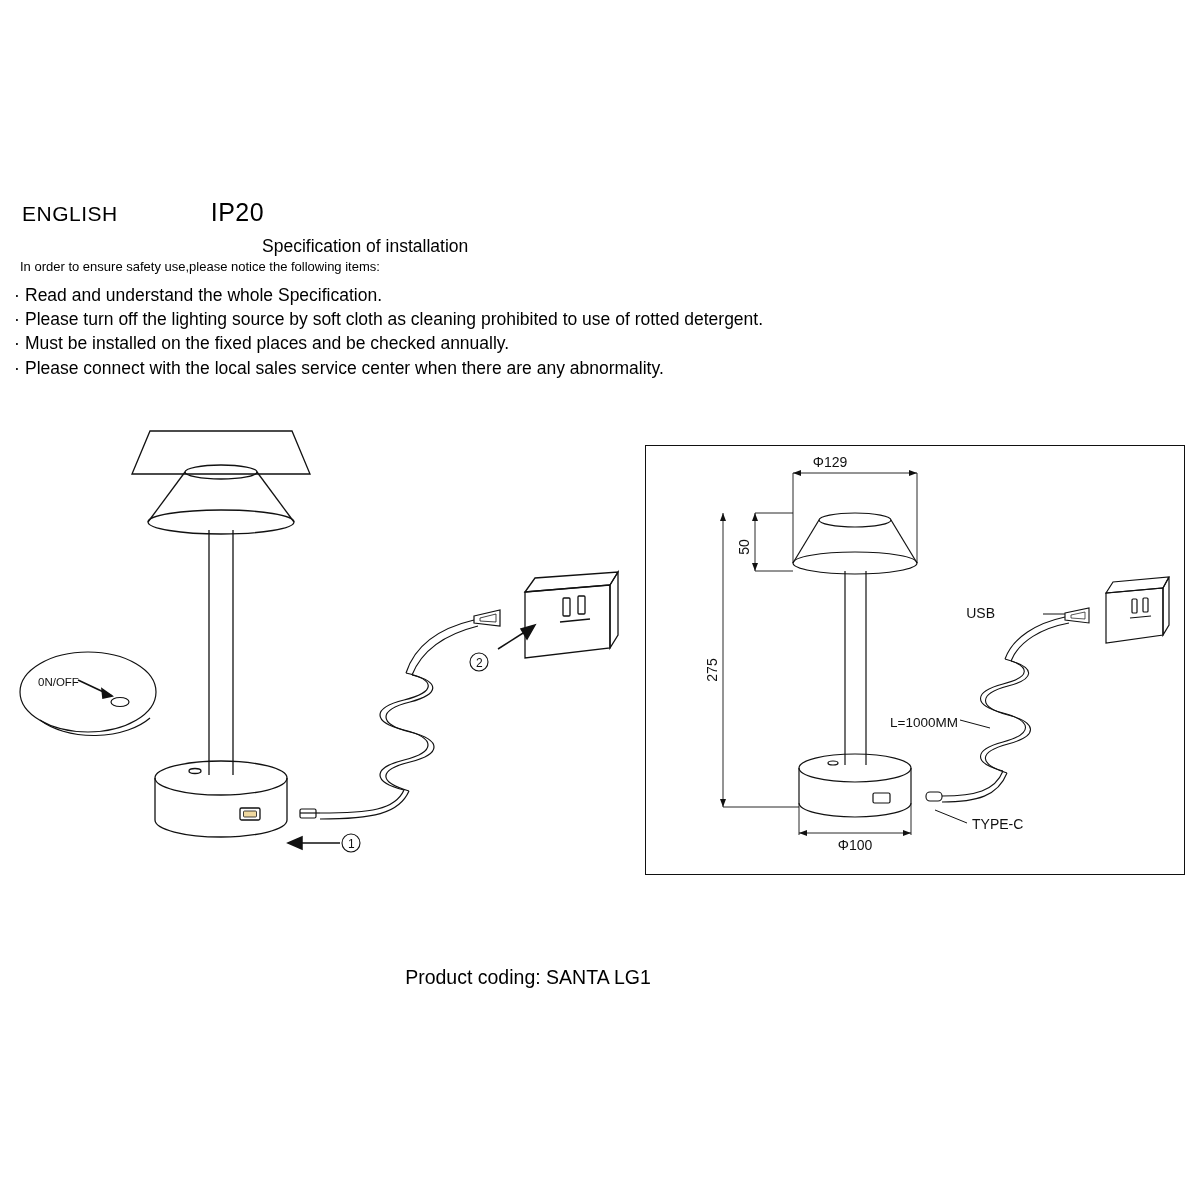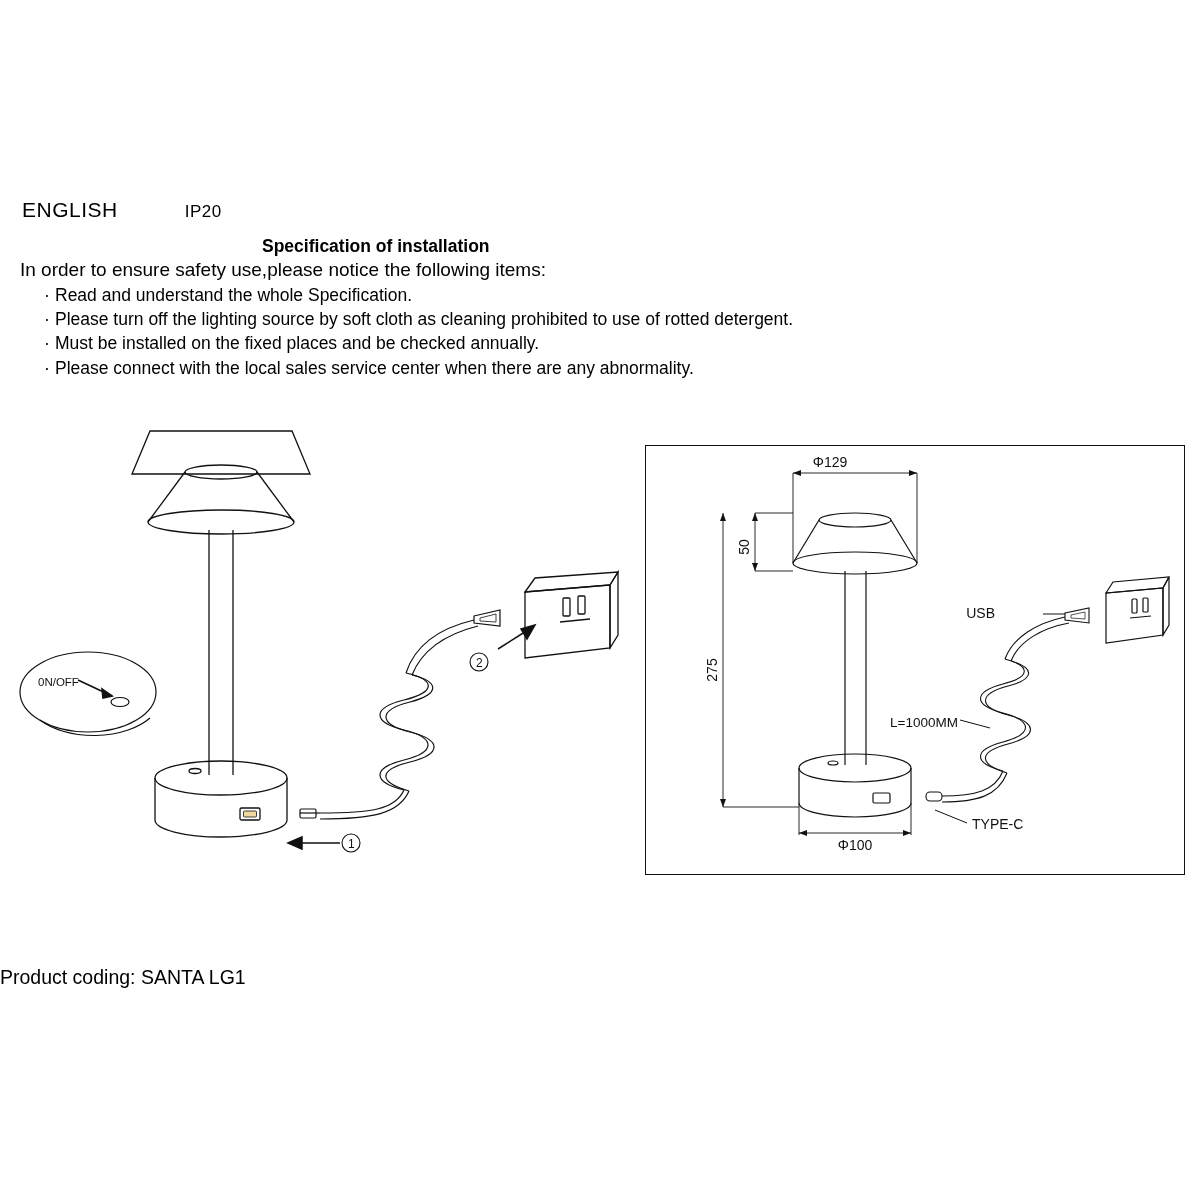--- a/index.html
+++ b/index.html
@@ -28,52 +28,51 @@
     top: 198px;
     display: flex;
     align-items: baseline;
     gap: 67px;
   }
   .header .lang {
     font-size: 21px;
     letter-spacing: 0.5px;
   }
   .header .ip {
-    font-size: 17px;
+    font-size: 25px;
     letter-spacing: 0.5px;
+    margin-left: 26px;
   }
 
   .spec-title {
     position: absolute;
     left: 262px;
     top: 236px;
     font-size: 17.5px;
-    font-weight: bold;
   }
 
   .intro {
     position: absolute;
     left: 20px;
     top: 259px;
-    font-size: 19px;
+    font-size: 13px;
   }
 
   .bullets {
     position: absolute;
     left: 14px;
     top: 283px;
     list-style: none;
     margin: 0;
     padding: 0;
     font-size: 17.5px;
   }
   .bullets li {
     line-height: 24.2px;
     white-space: nowrap;
-    margin-left: 30px;
   }
   .bullets li .dot {
     display: inline-block;
     width: 11px;
   }
 
   
   .drawing {
     position: absolute;
     left: 0;
@@ -91,20 +90,21 @@
     border: 1.2px solid #111;
     box-sizing: border-box;
   }
 
   
   .product-coding {
     position: absolute;
     left: 0;
     top: 966px;
     width: 1056px;
+    text-align: center;
     font-size: 19.5px;
   }
 
   svg { display: block; }
   text { font-family: "Liberation Sans", sans-serif; }
 </style>
 </head>
 <body>
 
 <div class="page">

